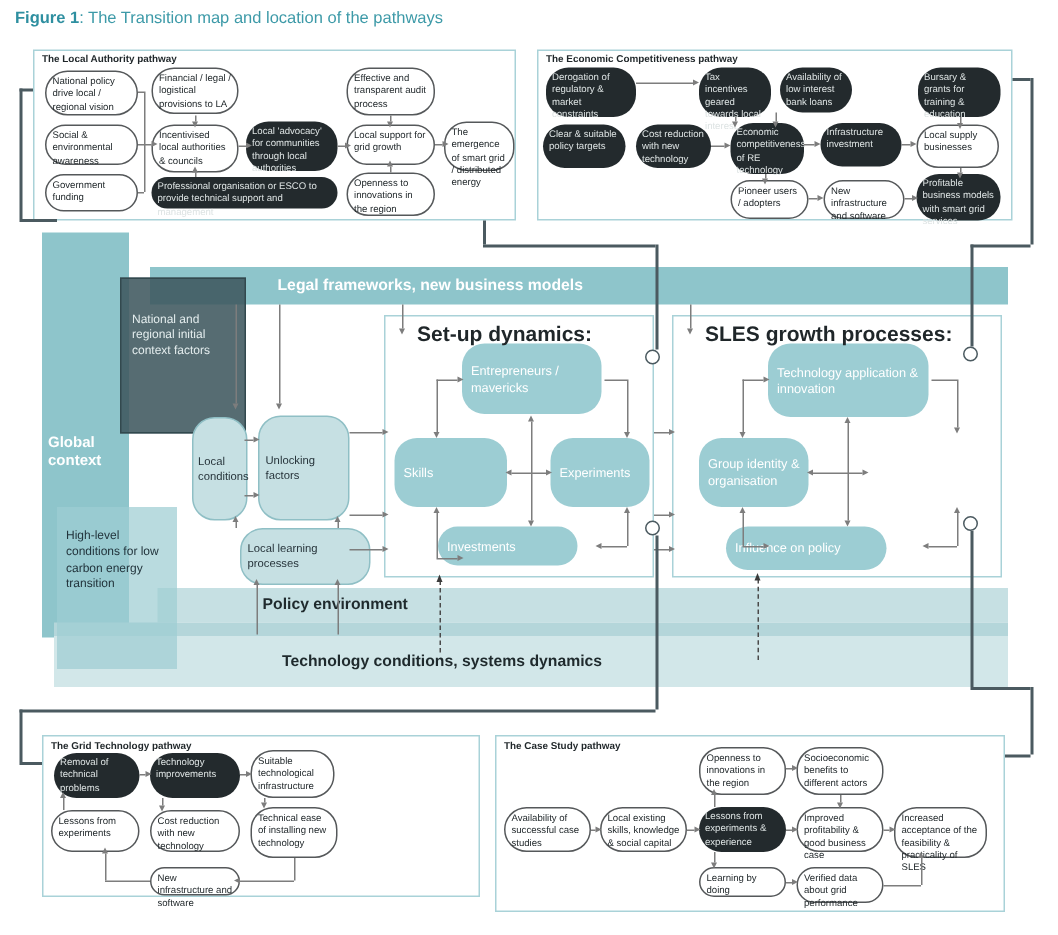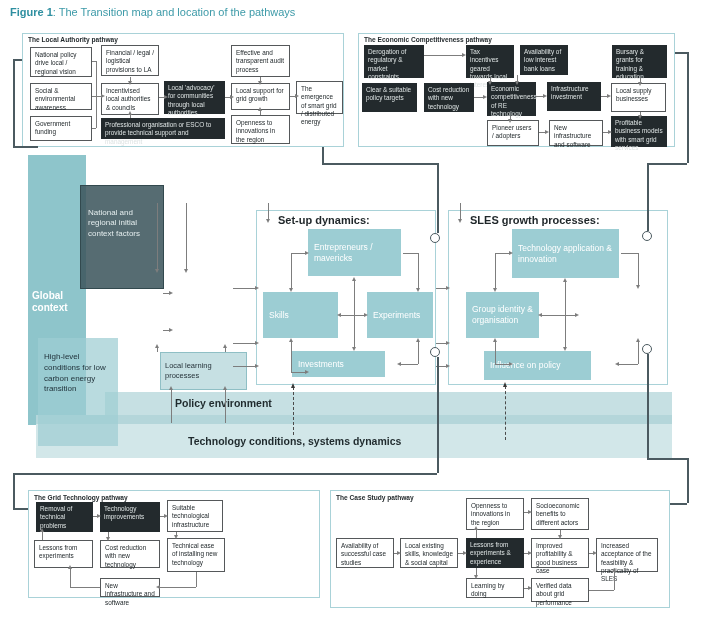--- a/index.html
+++ b/index.html
@@ -1,29 +1,29 @@
 <!DOCTYPE html>
 <html><head>
 <meta charset="utf-8">
 <style>
   html,body{margin:0;padding:0;background:#fff;font-family:"Liberation Sans",sans-serif;}
   #page{position:relative;width:705px;height:623px;background:#fff;overflow:hidden;}
   .ttl{position:absolute;left:10px;top:6px;font-size:11px;color:#3d9aa8;}
   .ttl b{color:#2e8fa0;font-weight:700;}
   .pnl{position:absolute;border:1.5px solid #a9d2d8;background:#fff;box-sizing:border-box;z-index:2;}
   .plab{position:absolute;font-size:6.6px;font-weight:700;color:#1f2629;z-index:5;}
-  .b{position:absolute;box-sizing:border-box;font-size:6.4px;line-height:1.3;padding:3px 4px;z-index:4;}
+  .b{position:absolute;box-sizing:border-box;font-size:6.4px;line-height:1.3;padding:3px 4px;z-index:4;border-radius:15px;}
   .wh{background:#fff;border:1px solid #55585a;color:#232a2d;}
   .dk{background:#232a2d;color:#dde3e3;}
   .lt{background:#c6e0e3;border:1px solid #8fbfc5;color:#26333a;font-size:7.5px;display:flex;align-items:center;z-index:3;}
   .nd{background:#9ccdd3;border:none;color:#fff;font-size:8.5px;line-height:1.25;padding:4px 6px;display:flex;align-items:center;z-index:3;}
   .band{position:absolute;background:#8ec5cb;color:#fff;font-weight:700;font-size:10.5px;box-sizing:border-box;z-index:1;}
   .strip{position:absolute;box-sizing:border-box;z-index:1;color:#1f2a2d;font-weight:700;font-size:10.5px;}
   .glass{position:absolute;box-sizing:border-box;z-index:3;}
-  .dynlab{position:absolute;font-size:11px;font-weight:700;color:#1f2629;z-index:4;}
+  .dynlab{position:absolute;font-size:14px;font-weight:700;color:#1f2629;z-index:4;}
   .hl{position:absolute;height:1px;background:#7d7d7d;z-index:4;}
   .vl{position:absolute;width:1px;background:#7d7d7d;z-index:4;}
   .hl.ar::after{content:"";position:absolute;right:-4px;top:-2px;border-left:4px solid #7d7d7d;border-top:2.5px solid transparent;border-bottom:2.5px solid transparent;}
   .hl.al::before{content:"";position:absolute;left:-4px;top:-2px;border-right:4px solid #7d7d7d;border-top:2.5px solid transparent;border-bottom:2.5px solid transparent;}
   .vl.ad::after{content:"";position:absolute;bottom:-4px;left:-2px;border-top:4px solid #7d7d7d;border-left:2.5px solid transparent;border-right:2.5px solid transparent;}
   .vl.au::before{content:"";position:absolute;top:-4px;left:-2px;border-bottom:4px solid #7d7d7d;border-left:2.5px solid transparent;border-right:2.5px solid transparent;}
   .ch{position:absolute;height:1.5px;background:#4b5a60;z-index:4;}
   .cv{position:absolute;width:1.5px;background:#4b5a60;z-index:4;}
   .vdash{position:absolute;width:0;border-left:1px dashed #4a4a4a;z-index:4;}
   .vdash::before{content:"";position:absolute;top:-4px;left:-3px;border-bottom:5px solid #3a3a3a;border-left:2.5px solid transparent;border-right:2.5px solid transparent;}
@@ -83,27 +83,30 @@
   <i class="hl ar" style="left:536px;top:96px;width:7px"></i>
   <i class="hl ar" style="left:601px;top:96px;width:6px"></i>
   <i class="vl ad" style="left:510px;top:116px;height:3px"></i>
   <i class="hl ar" style="left:539px;top:132px;width:6px"></i>
   <i class="hl ar" style="left:603px;top:132px;width:5px"></i>
   <i class="vl ad" style="left:640px;top:78px;height:4px"></i>
   <i class="vl ad" style="left:640px;top:112px;height:3px"></i>
 
   <div class="band" style="left:28px;top:155px;width:58px;height:270px"></div>
   <div style="position:absolute;left:32px;top:290px;width:46px;font-size:10px;font-weight:700;color:#fff;line-height:1.2;z-index:2">Global context</div>
+  <div class="band" style="left:100px;top:178px;width:572px;height:25px;line-height:25px;padding-left:85px">Legal frameworks, new business models</div>
   <div class="strip" style="left:105px;top:392px;width:567px;height:23px;background:#c6e0e3;line-height:23px;padding-left:70px">Policy environment</div>
   <div class="strip" style="left:36px;top:415px;width:636px;height:9px;background:#b4d6da"></div>
   <div class="strip" style="left:36px;top:424px;width:636px;height:34px;background:#d2e7e9;line-height:34px;padding-left:152px">Technology conditions, systems dynamics</div>
 
   <div class="glass" style="left:80px;top:185px;width:84px;height:104px;background:rgba(63,88,94,0.88);border:1px solid #32494e;color:#e3eced;font-size:8px;line-height:1.3;padding:22px 7px 7px">National and regional initial context factors</div>
   <div class="glass" style="left:38px;top:338px;width:80px;height:108px;background:rgba(158,205,211,0.72);color:#22343c;font-size:8px;line-height:1.35;padding:14px 6px 6px">High-level conditions for low carbon energy transition</div>
 
+  <div class="b lt" style="left:128px;top:278px;width:37px;height:69px;padding:2px 3px">Local conditions</div>
+  <div class="b lt" style="left:172px;top:277px;width:61px;height:70px;padding:4px">Unlocking factors</div>
   <div class="b lt" style="left:160px;top:352px;width:87px;height:38px;padding:4px">Local learning processes</div>
 
   <div class="pnl" style="left:256px;top:210px;width:180px;height:175px"></div>
   <div class="dynlab" style="left:278px;top:214px">Set-up dynamics:</div>
   <div class="b nd" style="left:308px;top:229px;width:93px;height:47px">Entrepreneurs / mavericks</div>
   <div class="b nd" style="left:263px;top:292px;width:75px;height:46px">Skills</div>
   <div class="b nd" style="left:367px;top:292px;width:66px;height:46px">Experiments</div>
   <div class="b nd" style="left:292px;top:351px;width:93px;height:26px">Investments</div>
 
   <div class="pnl" style="left:448px;top:210px;width:220px;height:175px"></div>

